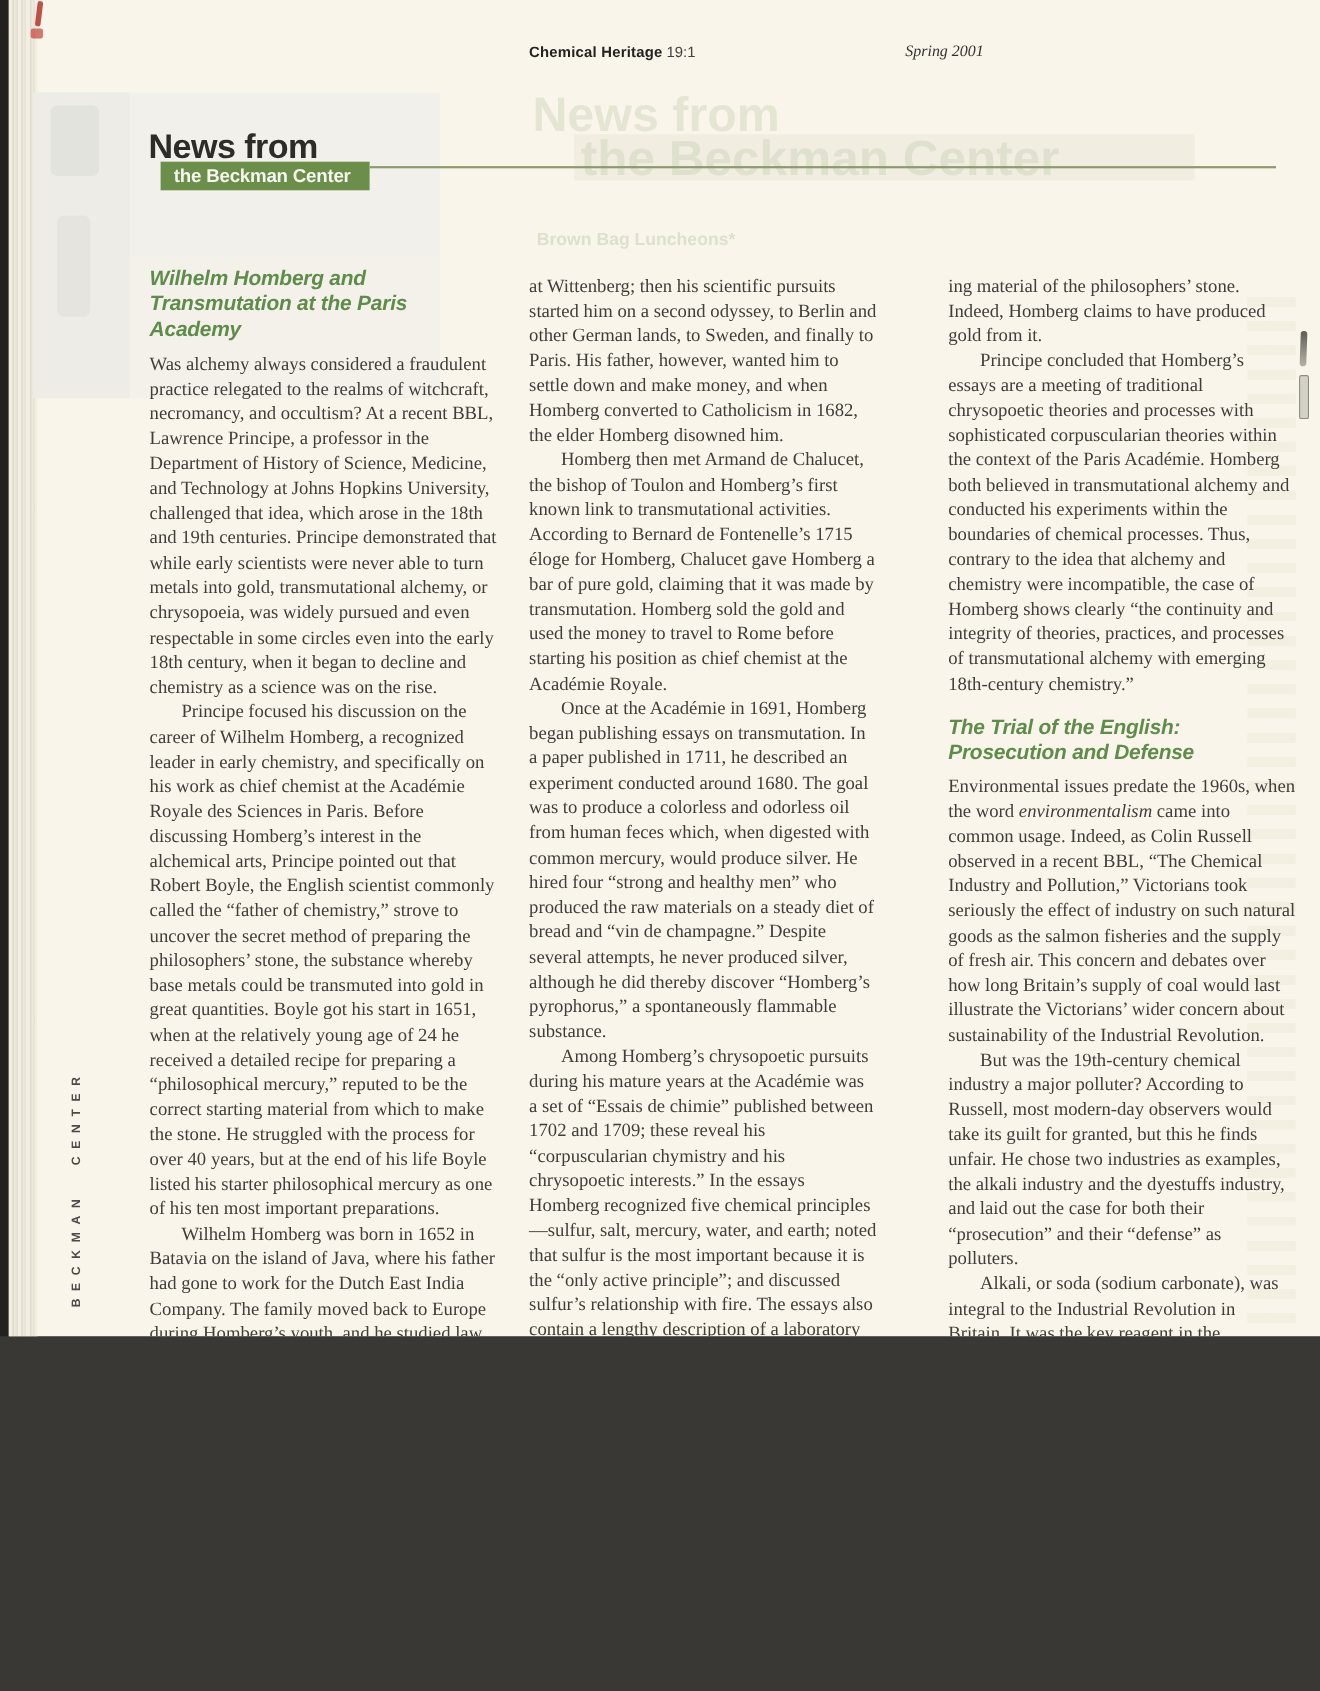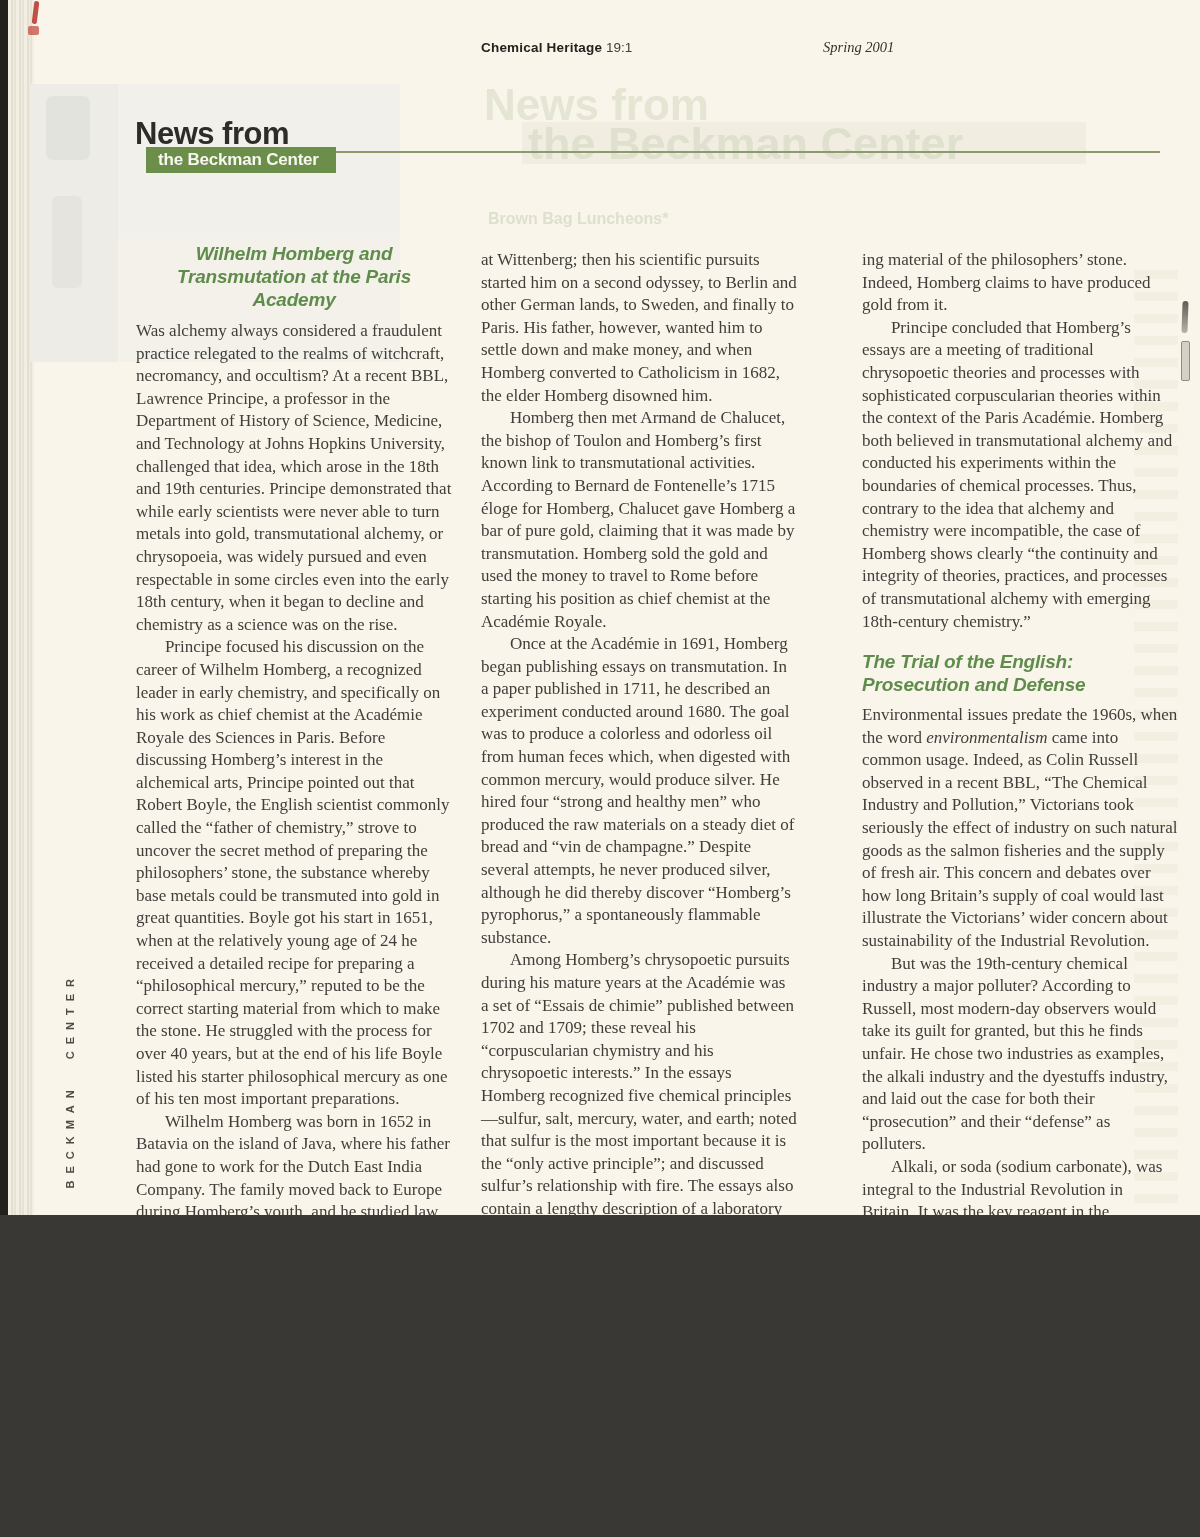--- a/index.html
+++ b/index.html
@@ -52,21 +52,21 @@
   .rule{position:absolute;left:328px;top:151px;width:824px;height:2px;background:#8d9a6d;}
   
   .col{position:absolute;width:316px;font-size:17px;line-height:22.6px;color:#403e3a;text-align:left;}
   .col1{left:128px;top:242px;}
   .col2{left:473px;top:249px;}
   .col3{left:854px;top:249px;}
   .col p{margin:0;}
   .col p.indent{text-indent:1.7em;}
   .sec-head{font-family:"Liberation Sans",sans-serif;font-weight:bold;font-style:italic;
          font-size:19px;line-height:23px;color:#5f8c4b;letter-spacing:-.2px;}
-  .sec-head.first{margin-bottom:9px;text-align:center;}
+  .sec-head.first{margin-bottom:9px;}
   .sec-head.later{margin-top:17px;margin-bottom:8px;}
   .byline{margin-top:9px;}
   .byline-name{font-family:"Liberation Sans",sans-serif;font-weight:bold;font-size:15.5px;
          line-height:21px;color:#2c2b28;}
   .byline-role{font-style:italic;font-size:16px;line-height:21px;color:#3c3b37;}
   .ital{font-style:italic;}
   
   .vertical-label{position:absolute;left:56px;top:928px;height:512px;width:20px;
          writing-mode:vertical-rl;transform:rotate(180deg);
          font-family:"Liberation Sans",sans-serif;font-size:11px;font-weight:bold;color:#4c4b47;

